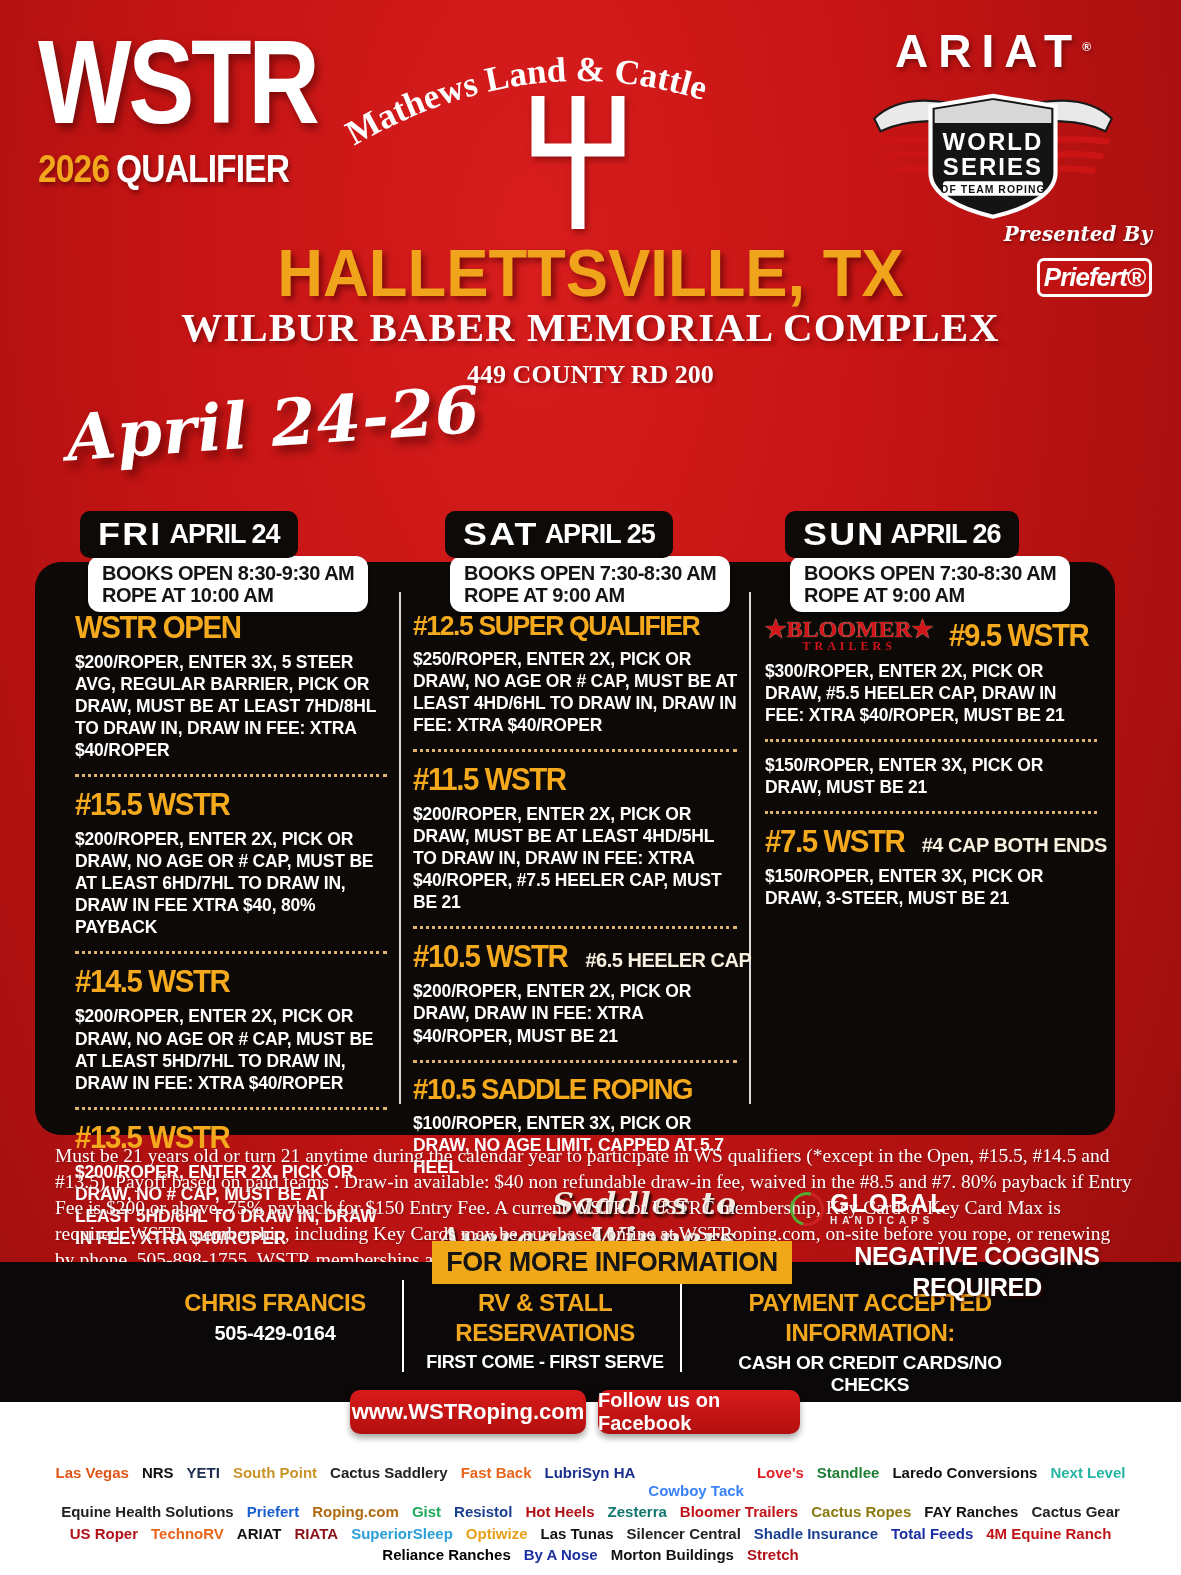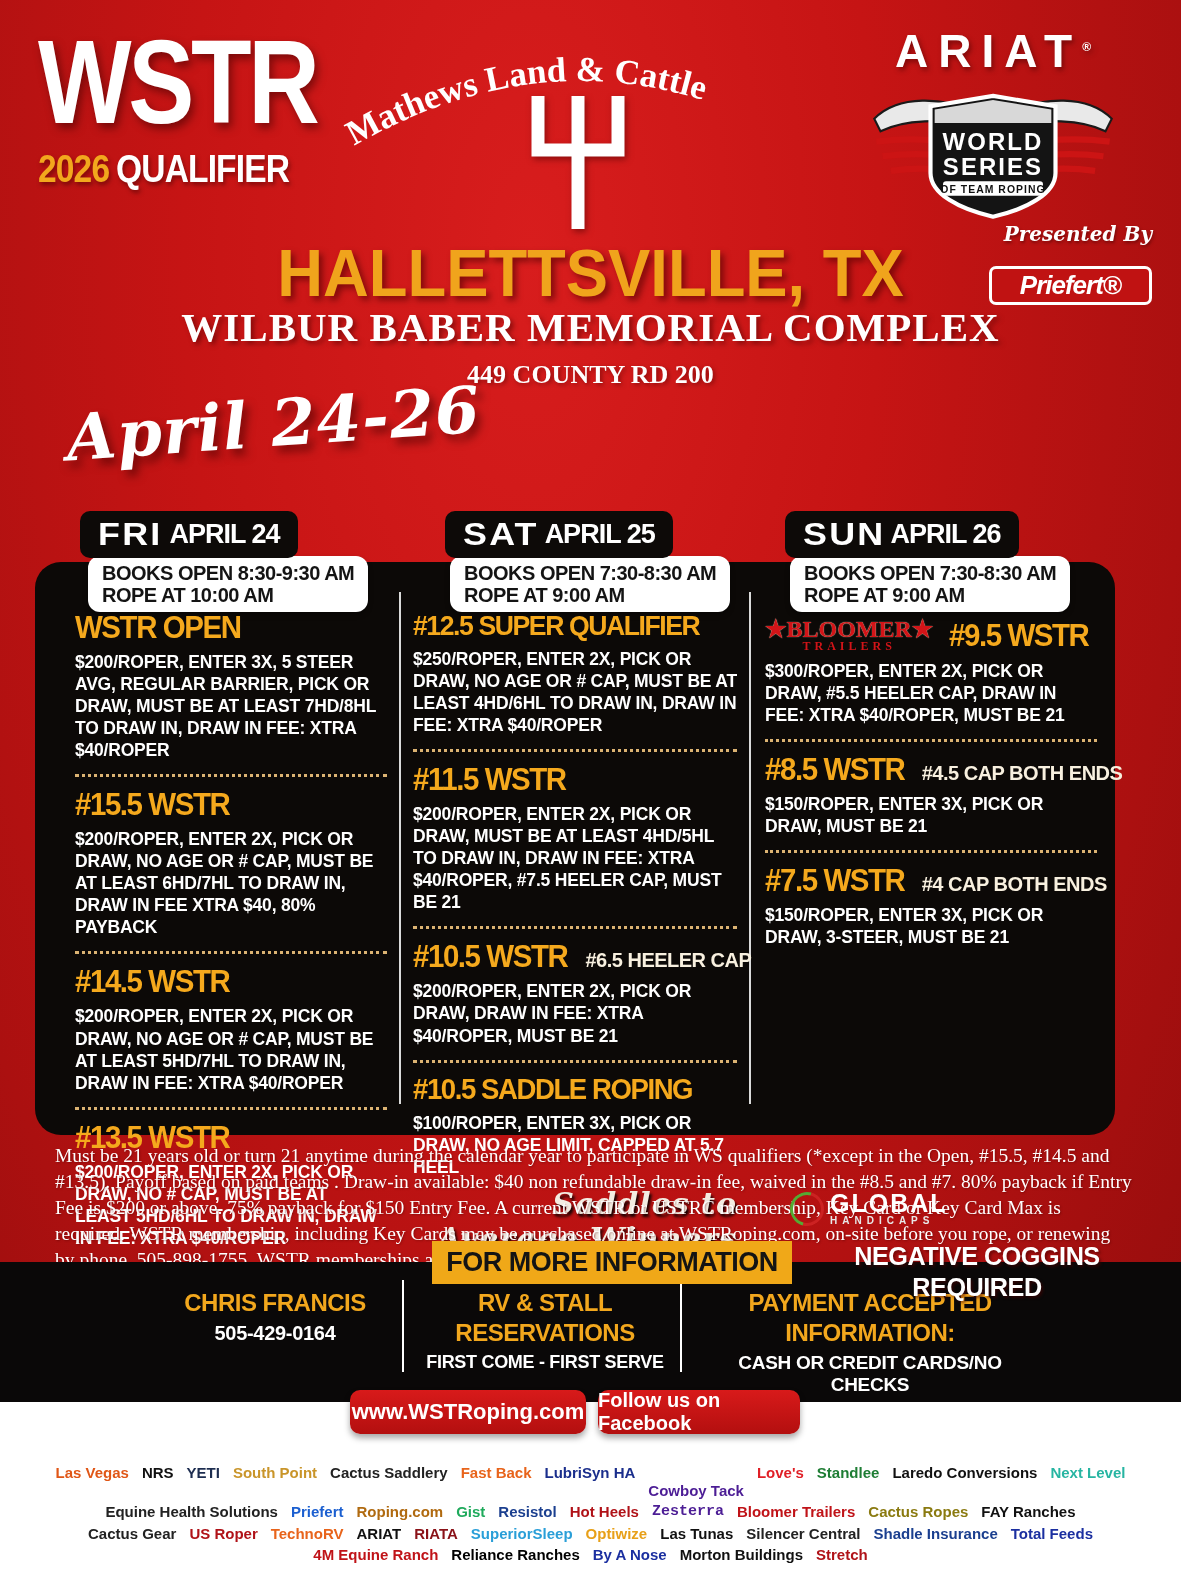--- a/index.html
+++ b/index.html
@@ -21,21 +21,21 @@
                filter:drop-shadow(2px 3px 3px rgba(70,0,0,.5)); }
 
   .ariat-block { position:absolute; left:818px; top:28px; width:350px; text-align:center; }
   .ariat-word { font-weight:900; font-size:46px; color:#fff; letter-spacing:10px; line-height:1;
                 text-shadow:2px 3px 5px rgba(60,0,0,.5); }
   .ariat-word sup { font-size:12px; letter-spacing:0; }
   .ws-shield { width:250px; height:148px; margin-top:2px; }
   .presented-row { display:flex; flex-direction:column; align-items:flex-end; padding-right:16px; margin-top:-6px; }
   .presented { font-family:"DejaVu Serif", serif; font-style:italic; font-weight:700; font-size:20px;
                color:#fff; text-shadow:1px 2px 3px rgba(60,0,0,.5); }
-  .priefert { margin-top:20px; border:3px solid #fff; border-radius:7px; background:#c01212; padding:1px 28px;
+  .priefert { margin-top:12px; border:3px solid #fff; border-radius:7px; background:#c01212; padding:1px 4px;
               font-weight:900; font-style:italic; font-size:26px; color:#fff; letter-spacing:-1px; }
 
   
   .city   { position:absolute; left:0; right:0; top:240px; text-align:center; font-weight:900; font-size:66px;
             line-height:1; color:#f0a41c; transform:scaleX(.96); letter-spacing:0;
             text-shadow:4px 4px 7px rgba(75,0,0,.6); }
   .venue  { position:absolute; left:0; right:0; top:307px; text-align:center; font-family:"Liberation Serif", serif;
             font-weight:700; font-size:41px; line-height:1; color:#fff; letter-spacing:1px;
             text-shadow:3px 3px 5px rgba(75,0,0,.55); }
   .address{ position:absolute; left:0; right:0; top:360px; text-align:center; font-family:"Liberation Serif", serif;
@@ -235,24 +235,20 @@
   <div class="col" style="left:765px; width:332px; top:618px;">
     <div class="ev-head-row">
       <div class="bloomer">
         <div class="bl-top">★BLOOMER★</div>
         <div class="bl-bottom">TRAILERS</div>
       </div>
       <div class="ev-title">#9.5 WSTR</div>
     </div>
     <div class="ev-details">$300/ROPER, ENTER 2X, PICK OR DRAW, #5.5 HEELER CAP, DRAW IN FEE: XTRA $40/ROPER, MUST BE 21</div>
     <div class="sep"></div>
-    <div class="ev-title-row">
-      <span class="ev-title">#8.5 WSTR</span>
-      <span class="ev-cap">#4.5 CAP BOTH ENDS</span>
-    </div>
     <div class="ev-details">$150/ROPER, ENTER 3X, PICK OR DRAW, MUST BE 21</div>
     <div class="sep"></div>
     <div class="ev-title-row">
       <span class="ev-title">#7.5 WSTR</span>
       <span class="ev-cap">#4 CAP BOTH ENDS</span>
     </div>
     <div class="ev-details">$150/ROPER, ENTER 3X, PICK OR DRAW, 3-STEER, MUST BE 21</div>
   </div>
 
   <div class="fineprint">Must be 21 years old or turn 21 anytime during the calendar year to participate in WS qualifiers (*except in the Open, #15.5, #14.5 and #13.5). Payoff based on paid teams . Draw-in available:  $40 non refundable draw-in fee, waived in the #8.5 and #7. 80% payback if Entry Fee is $200 or above.  75% payback for $150 Entry Fee. A current WSTR or USTRC membership, Key Card or Key Card Max is required. WSTR membership, including Key Cards may be purchased online at WSTRoping.com, on-site before you rope, or renewing by phone, 505-898-1755. WSTR memberships are free to renewing ropers 70 and older.</div>
@@ -287,32 +283,32 @@
   <div class="ribbon fb">Follow us on Facebook</div>
 
   <div class="sponsor-strip">
       <span class="sponsor" style="color: rgb(224, 86, 22);">Las Vegas</span>
       <span class="sponsor" style="color: rgb(17, 17, 17);">NRS</span>
       <span class="sponsor" style="color: rgb(29, 45, 80);">YETI</span>
       <span class="sponsor" style="color: rgb(201, 149, 42);">South Point</span>
       <span class="sponsor" style="color: rgb(34, 34, 34);">Cactus Saddlery</span>
       <span class="sponsor" style="color: rgb(232, 100, 27);">Fast Back</span>
       <span class="sponsor" style="color: rgb(26, 46, 140);">LubriSyn HA</span>
-      <span class="sponsor" style="color: #4c1d95; margin-top: 36px;">Cowboy Tack</span>
+      <span class="sponsor" style="color: #3b82f6; margin-top: 36px;">Cowboy Tack</span>
       <span class="sponsor" style="color: rgb(224, 31, 38);">Love's</span>
       <span class="sponsor" style="color: rgb(30, 125, 52); text-align: center;">Standlee</span>
       <span class="sponsor" style="color: rgb(17, 17, 17);">Laredo Conversions</span>
       <span class="sponsor" style="color: rgb(39, 181, 162);">Next Level</span>
       <span class="sponsor" style="color: rgb(34, 34, 34);">Equine Health Solutions</span>
       <span class="sponsor" style="color: rgb(27, 95, 208);">Priefert</span>
       <span class="sponsor" style="color: rgb(176, 106, 16);">Roping.com</span>
       <span class="sponsor" style="color: rgb(31, 170, 92);">Gist</span>
       <span class="sponsor" style="color: rgb(27, 63, 143);">Resistol</span>
       <span class="sponsor" style="color: rgb(176, 18, 24);">Hot Heels</span>
-      <span class="sponsor" style="color: #4c1d95; font-family: Liberation Mono, monospace;">Zesterra</span>
+      <span class="sponsor" style="color: #0f766e;">Zesterra</span>
       <span class="sponsor" style="color: rgb(192, 19, 24);">Bloomer Trailers</span>
       <span class="sponsor" style="color: rgb(138, 122, 16);">Cactus Ropes</span>
       <span class="sponsor" style="color: rgb(17, 17, 17);">FAY Ranches</span>
       <span class="sponsor" style="color: rgb(34, 34, 34);">Cactus Gear</span>
       <span class="sponsor" style="color: rgb(176, 18, 24);">US Roper</span>
       <span class="sponsor" style="color: rgb(232, 100, 27);">TechnoRV</span>
       <span class="sponsor" style="color: rgb(17, 17, 17);">ARIAT</span>
       <span class="sponsor" style="color: rgb(138, 18, 24);">RIATA</span>
       <span class="sponsor" style="color: rgb(42, 159, 216);">SuperiorSleep</span>
       <span class="sponsor" style="color: rgb(232, 160, 24);">Optiwize</span>

